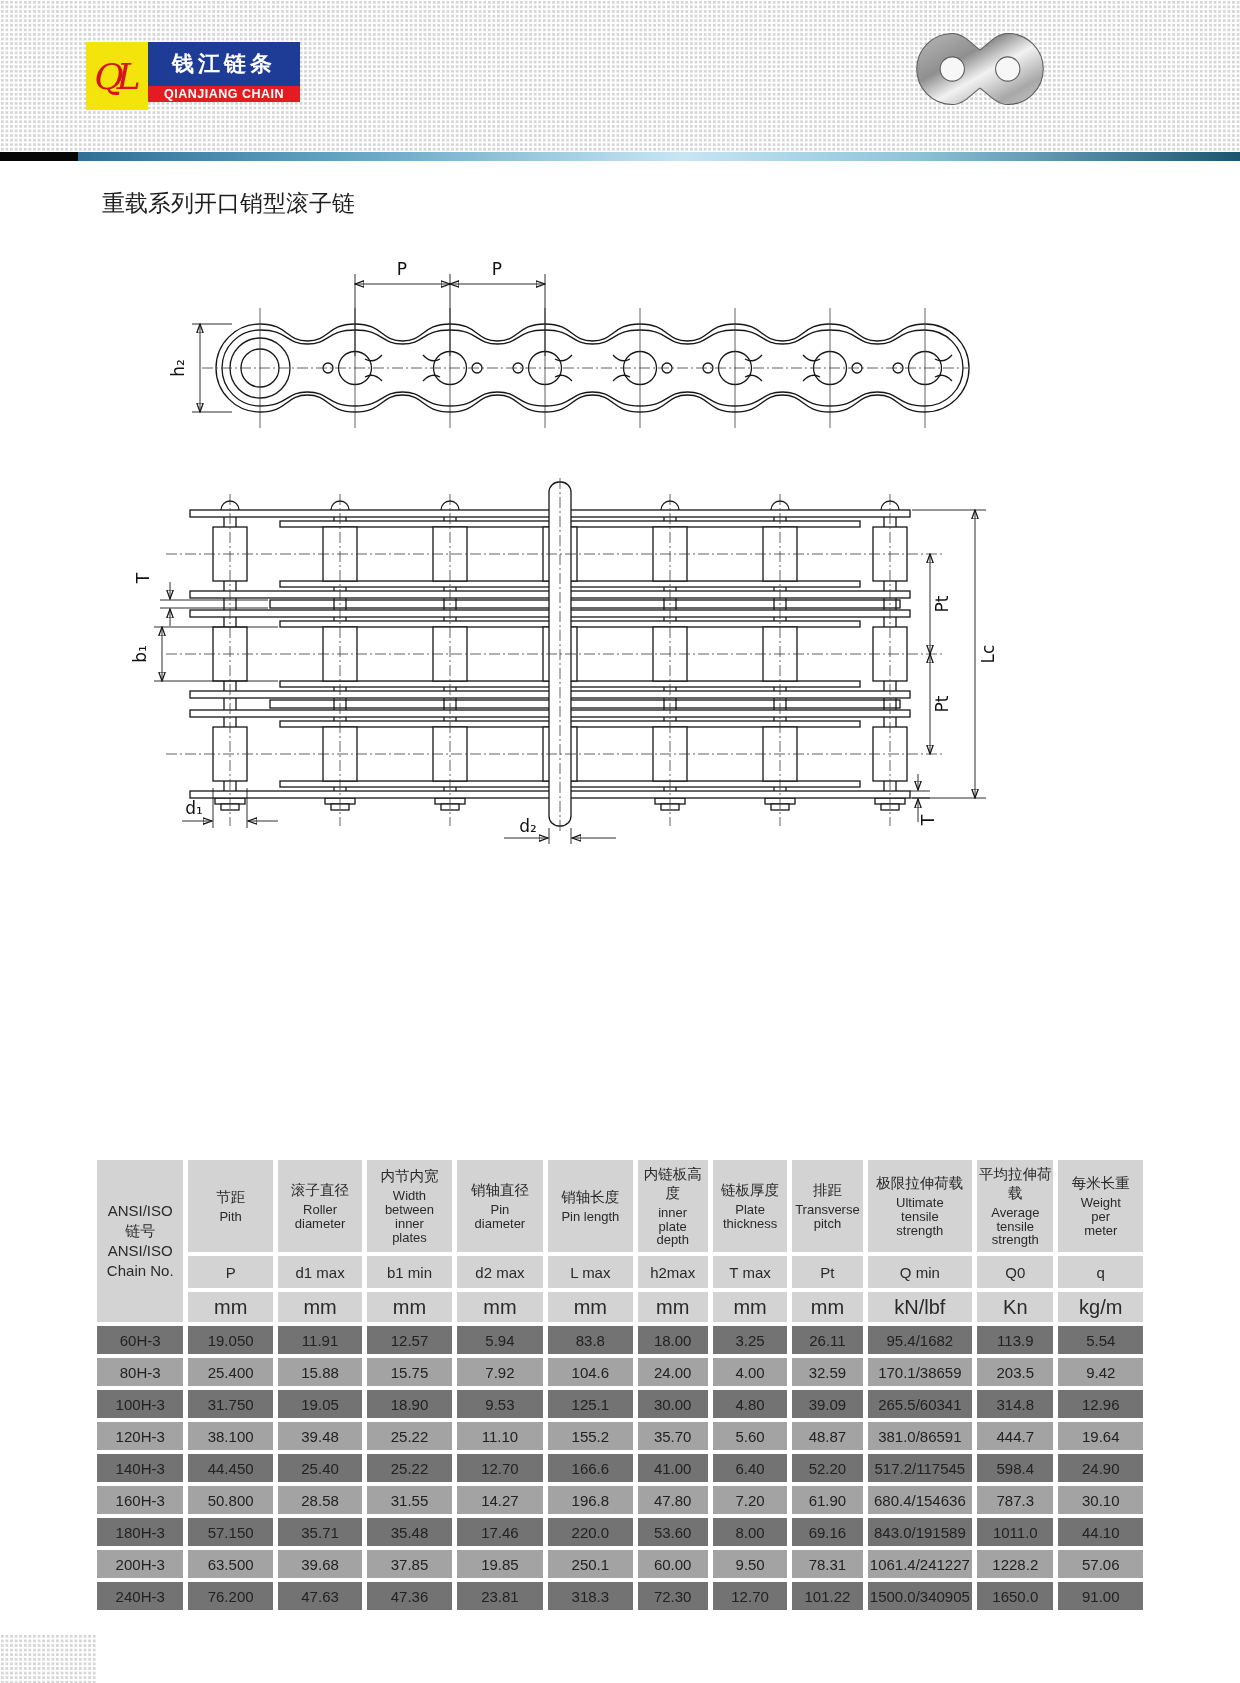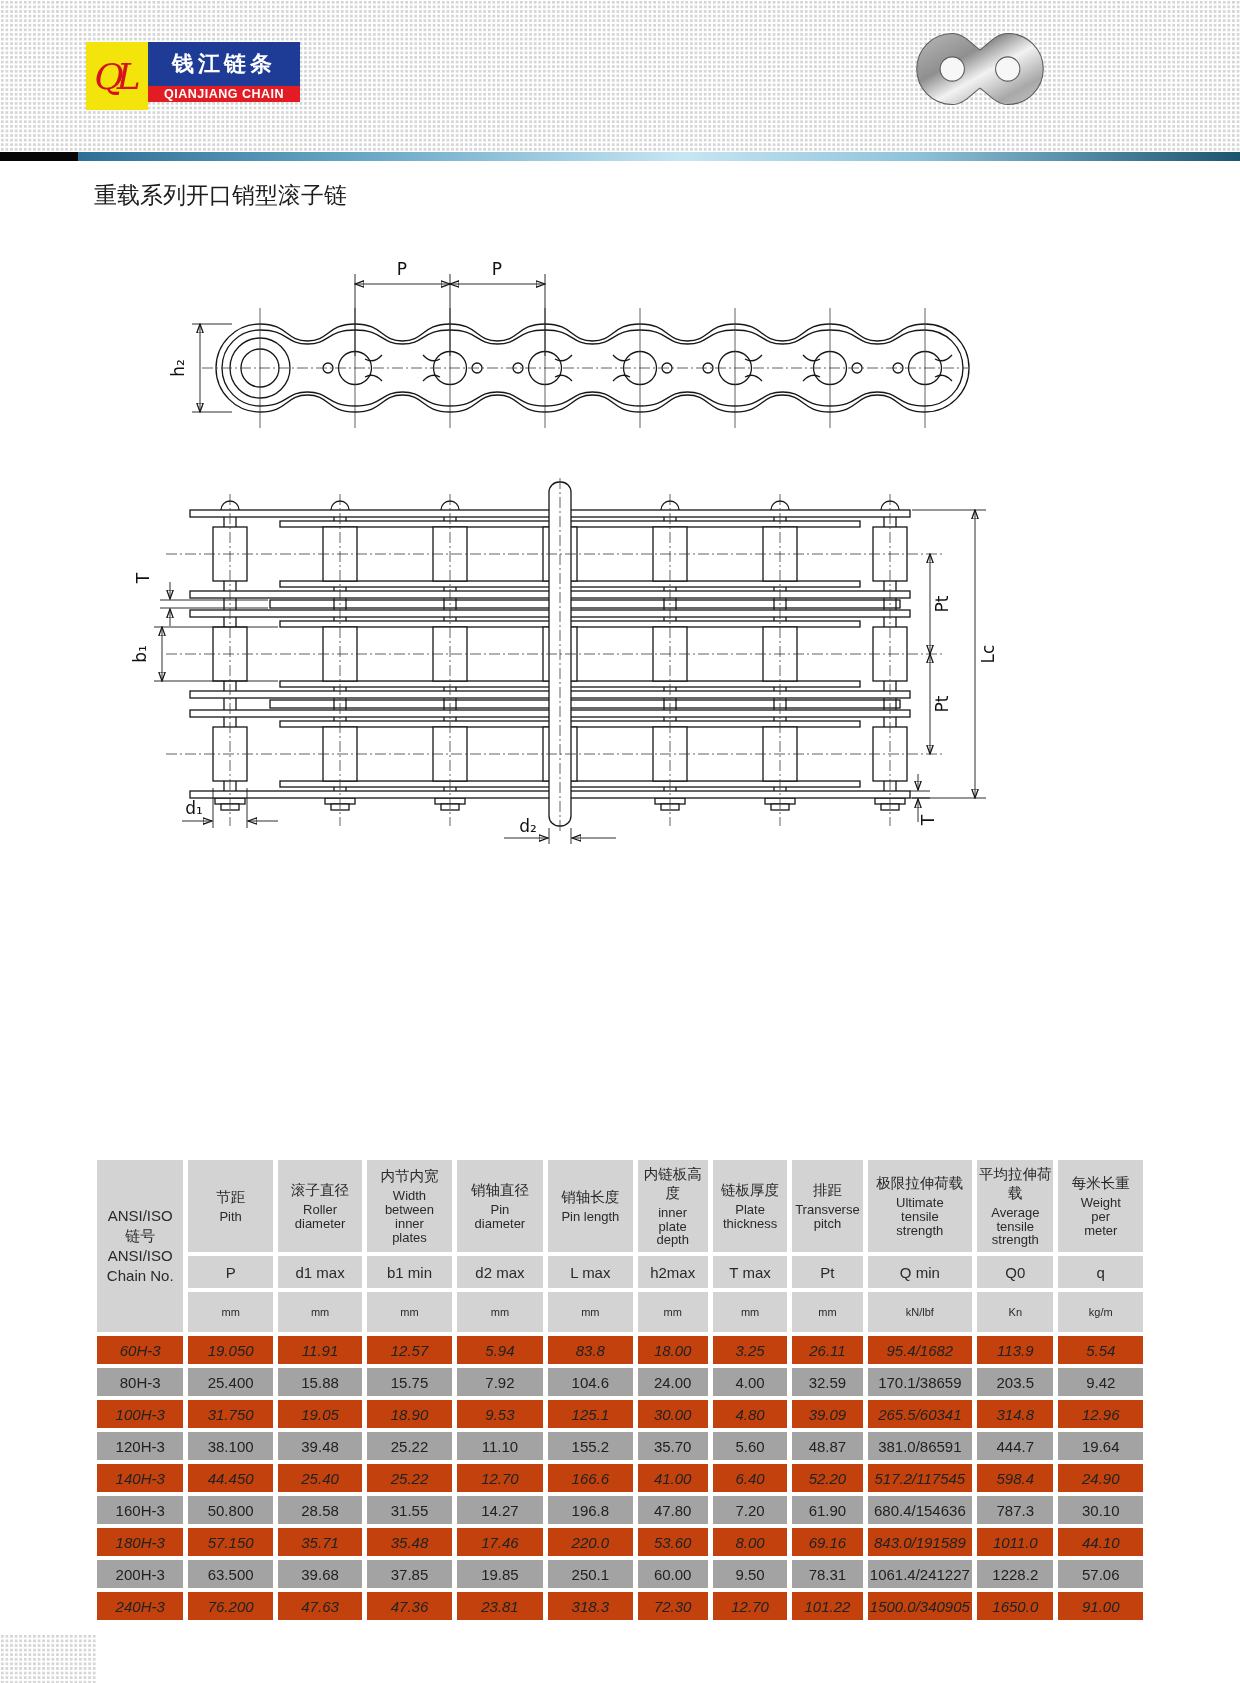--- a/index.html
+++ b/index.html
@@ -15,44 +15,44 @@
   .logo-right{flex:1;display:flex;flex-direction:column;}
   .logo-cn{height:44px;background:#1e3c96;color:#fff;display:flex;align-items:center;justify-content:center;
            font-size:22px;font-weight:bold;letter-spacing:4px;}
   .logo-en{height:16px;background:#e31c23;color:#fff;display:flex;align-items:center;justify-content:center;
            font-size:12.5px;font-weight:bold;letter-spacing:.5px;}
   .plate-svg{position:absolute;left:905px;top:30px;width:150px;height:78px;}
   .divider{position:absolute;left:0;top:152px;width:1240px;height:9px;display:flex;}
   .divider-black{width:78px;background:#060606;}
   .divider-grad{flex:1;background:linear-gradient(90deg,#2f6f95 0%,#6aa8c6 25%,#c6e6f3 52%,#8fc3da 72%,#1c556f 100%);}
   
-  .title-cn{position:absolute;left:90px;top:176px;font-size:23px;font-weight:500;margin:4px;}
+  .title-cn{position:absolute;left:90px;top:176px;font-size:23px;font-weight:500;margin:12px;}
   .title-en{position:absolute;left:90px;top:208px;font-size:24px;font-weight:400;margin:0;}
   
   .dwg{position:absolute;}
   .dwg path,.dwg line,.dwg rect,.dwg circle{fill:none;stroke:#161616;stroke-width:1.3;}
   .dwg .w{fill:#fff;}
   .dwg .cl{stroke-width:.8;stroke:#3a3a3a;}
   .dwg .dash{stroke-dasharray:11 3 2 3;}
   .dwg .dims line{stroke-width:.9;}
   .dwg text{fill:#111;stroke:none;font-family:"DejaVu Sans",sans-serif;font-size:17px;text-anchor:middle;}
   #dwg1{left:140px;top:256px;}
   #dwg2{left:130px;top:476px;}
   
   .spec-table{position:absolute;left:92px;top:1156px;width:1056px;border-collapse:separate;border-spacing:5px 4px;table-layout:fixed;}
   .spec-table th,.spec-table td{text-align:center;vertical-align:middle;padding:0;overflow:hidden;}
   .spec-table th{background:#d3d3d3;font-weight:normal;color:#2a2a2a;}
   .spec-table .first-col{white-space:pre-line;font-size:15px;line-height:1.35;}
   .spec-table .name{height:92px;}
   .spec-table .name .cn{font-size:14.5px;margin-bottom:3px;}
   .spec-table .name .en{font-size:13px;line-height:1.07;white-space:pre-line;}
   .spec-table .sym{height:32px;font-size:15px;}
-  .spec-table .unit{height:40px;font-size:11px;}
+  .spec-table .unit{height:30px;font-size:20px;}
   .spec-table td{height:28px;font-size:15px;color:#222;}
-  .spec-table tr.dark td{background:#c2410c;font-style:italic;}
+  .spec-table tr.dark td{background:#737373;}
   .spec-table tr.light td{background:#a3a3a3;}
   
   .corner-dots{position:absolute;left:0;top:1634px;width:96px;height:49px;}
 </style>
 </head>
 <body>
 
 <div class="page">
 
   <div class="topbar">

